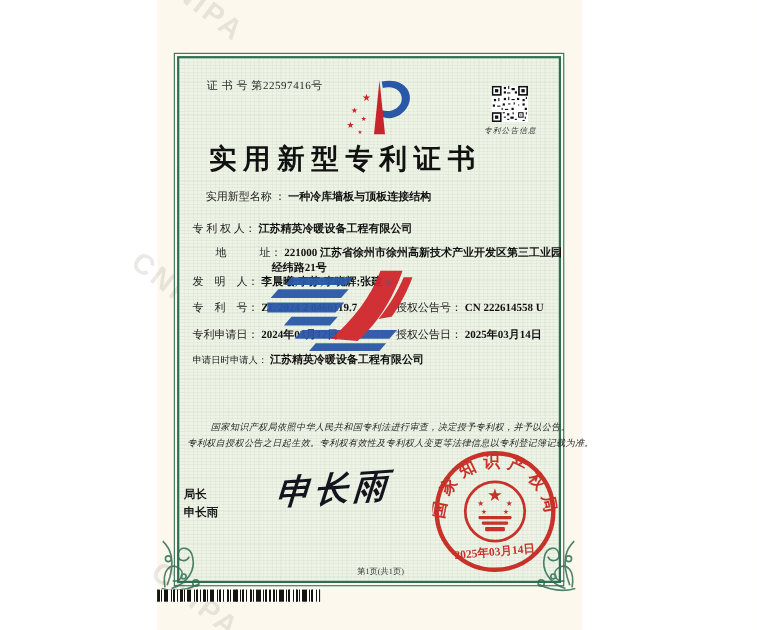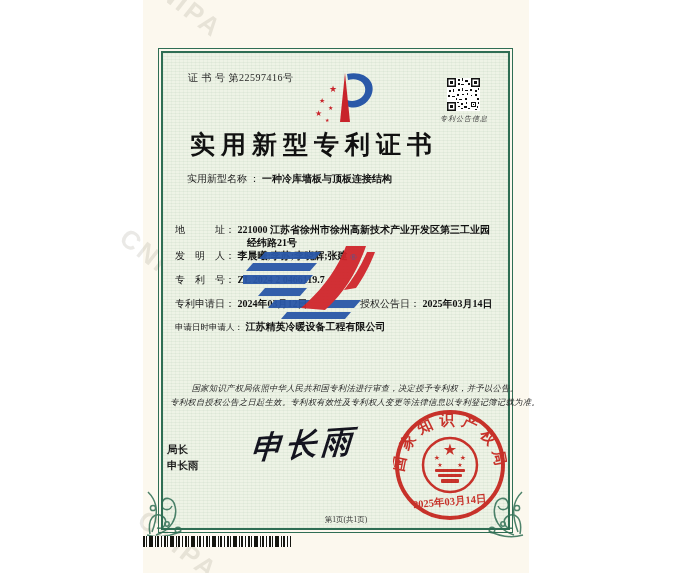--- a/index.html
+++ b/index.html
@@ -45,21 +45,21 @@
                 font-size:7px; letter-spacing:1px; color:#3a3a3a; font-style:italic; z-index:3; }
   .title { position:absolute; left:20px; top:128px; width:302px; text-align:center;
            font-size:25px; font-weight:700; letter-spacing:6px; color:#111; z-index:3; }
 
   
   .row { position:absolute; left:32px; z-index:3; font-size:10px; color:#1c1c1c; white-space:nowrap; }
   .row .lbl { color:#222; }
   .row .val { font-weight:600; color:#111; }
   .r-name      { top:172px;margin-left:12px; }
   .r-patentee  { top:201px; }
-  .r-address   { top:223px; }
+  .r-address   { top:223px;margin-left:21px; }
   .addr2       { position:absolute; left:104px; top:236px; font-size:10px; font-weight:600;
                  color:#111; z-index:3; white-space:nowrap; }
   .r-inventor  { top:249px; }
   .r-patent    { top:273px; }
   .r-filing    { top:297px; }
   .r-applicant { top:320px; }
   .r-inventor2 { top:344px; }
   .small-lbl { font-size:8.5px;font-family:Liberation Mono, monospace; }
   .col-right { position:absolute; left:185px; top:0; white-space:nowrap; }
 
@@ -211,35 +211,43 @@
     </svg>
     <div class="qr-caption">专利公告信息</div>
 
     <div class="title">实用新型专利证书</div>
 
     <div class="row r-name">
       <span class="lbl">实用新型名称 ：</span>
       <span class="val">一种冷库墙板与顶板连接结构</span>
     </div>
 
+    <div class="row r-patentee">
+      <span class="lbl">专 利 权 人：</span>
+      <span class="val">江苏精英冷暖设备工程有限公司</span>
+    </div>
 
     <div class="row r-address">
       <span class="lbl">地　　　址：</span>
       <span class="val">221000 江苏省徐州市徐州高新技术产业开发区第三工业园</span>
     </div>
     <div class="addr2">经纬路21号</div>
 
     <div class="row r-inventor">
       <span class="lbl">发　明　人：</span>
       <span class="val">李晨曦;李苏;李晓辉;张建</span>
     </div>
 
     <div class="row r-patent">
       <span class="lbl">专　利　号：</span>
       <span class="val">ZL 2024 2 0466119.7</span>
+      <span class="col-right">
+        <span class="lbl">授权公告号：</span>
+        <span class="val">CN 222614558 U</span>
+      </span>
     </div>
 
     <div class="row r-filing">
       <span class="lbl">专利申请日：</span>
       <span class="val">2024年03月12日</span>
       <span class="col-right">
         <span class="lbl">授权公告日：</span>
         <span class="val">2025年03月14日</span>
       </span>
     </div>

